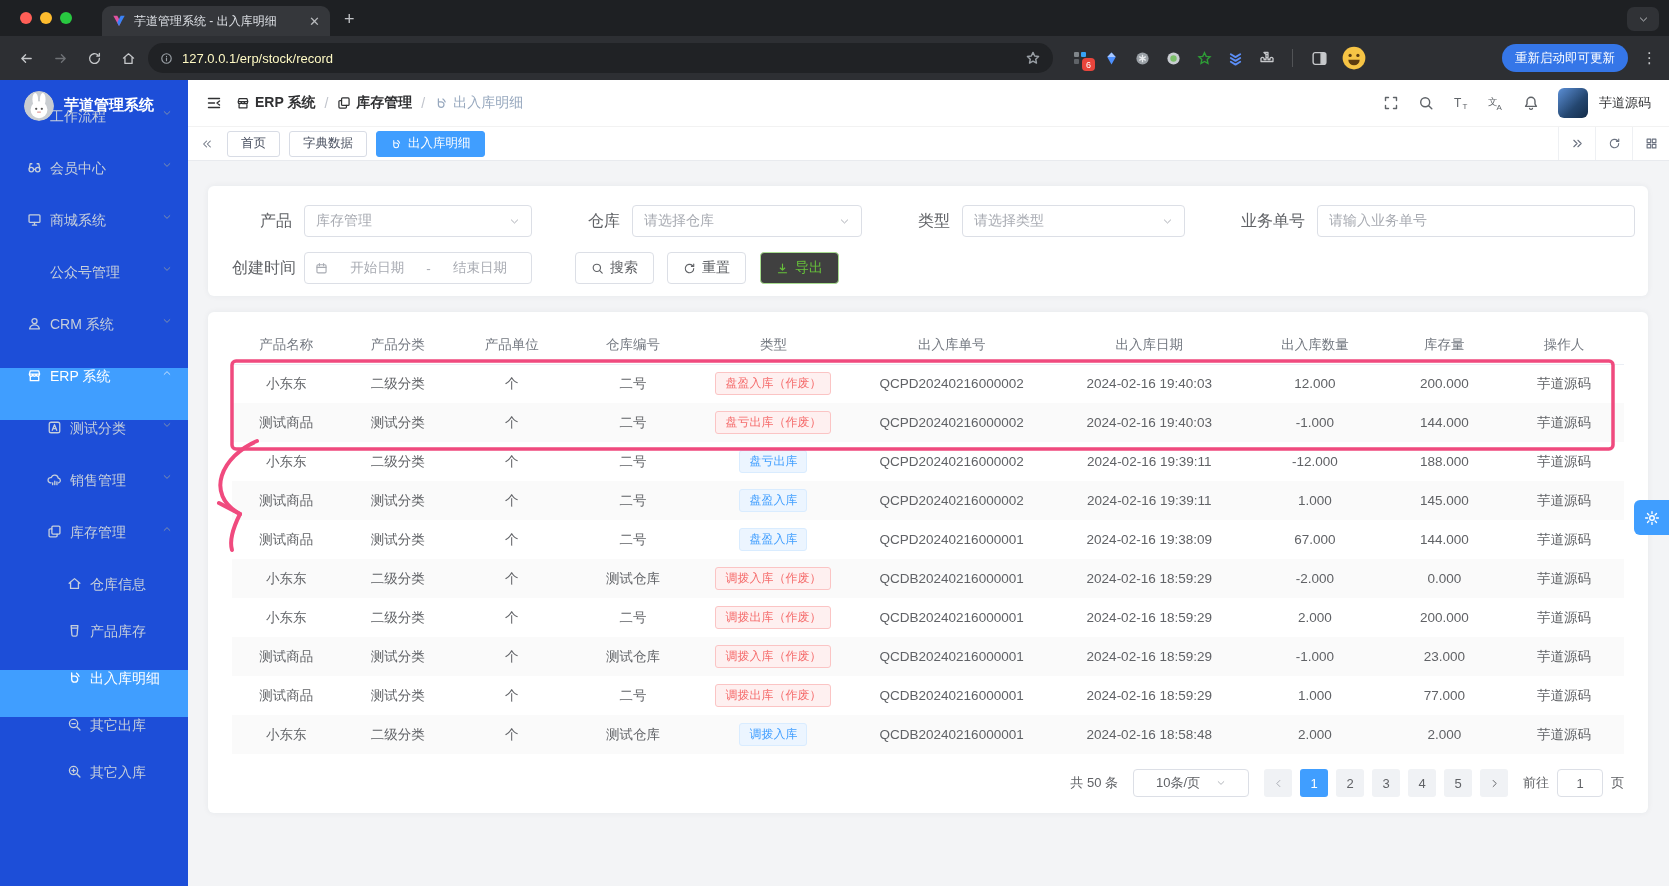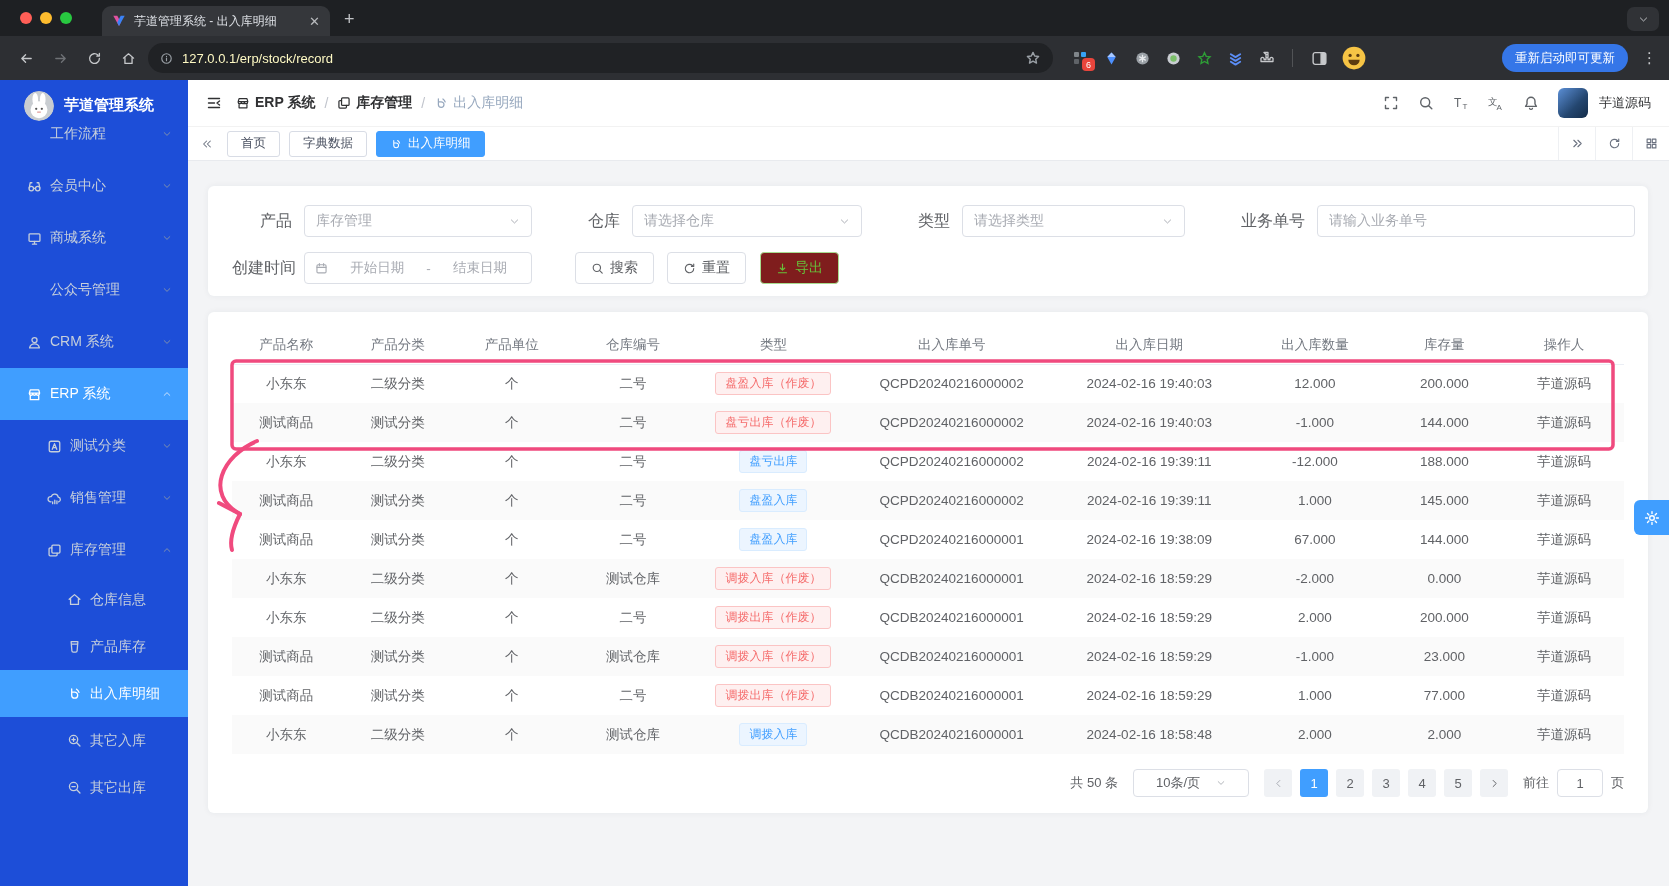--- a/index.html
+++ b/index.html
@@ -37,21 +37,21 @@
     color:#fff; font-size:12.5px; display:flex; align-items:center; white-space:nowrap; }
   .dots { color:#c6c8cb; font-size:15px; margin-left:8px; letter-spacing:0; }
 
   
   .app { display:flex; height:806px; }
   .sidebar { width:188px; background:#1d4ed8; flex-shrink:0; overflow:hidden; display:flex; flex-direction:column; }
   .logo-row { display:flex; align-items:center; gap:10px; padding:9px 0 0 24px; height:42px; flex-shrink:0; }
   .logo-img { width:30px; height:30px; border-radius:50%; overflow:hidden; flex-shrink:0; }
   .logo-title { color:#fff; font-size:15px; font-weight:700; white-space:nowrap; }
   .menu { flex:1; margin-top:-14px; overflow:hidden; }
-  .menu-item { display:flex; align-items:center; height:52px; font-size:14px; color:#c6cfdb; cursor:pointer; }
+  .menu-item { display:flex; align-items:flex-start; height:52px; font-size:14px; color:#c6cfdb; cursor:pointer; }
   .menu-item.lv1 { padding-left:27px; }
   .menu-item.lv2 { padding-left:47px; }
   .menu-item.lv3 { padding-left:67px; height:47px; }
   .menu-item.active { background:#409eff; color:#fff; }
   .mi-icon { width:23px; display:flex; font-size:15px; flex-shrink:0; }
   .mi-label { white-space:nowrap; }
   .mi-chev { margin-left:auto; margin-right:16px; color:#8a97a8; font-size:10px; display:flex; }
   .menu-item.active .mi-chev { color:#dce9fb; }
 
   .main { flex:1; display:flex; flex-direction:column; position:relative; min-width:0; background:#f3f4f6; }
@@ -95,21 +95,21 @@
   .sel .chev { color:#a8abb2; font-size:11px; display:flex; margin-left:8px; }
   .w228 { width:228px; } .w230 { width:230px; } .w223 { width:223px; } .w318 { width:318px; }
   .daterange { width:228px; height:32px; border:1px solid #dcdfe6; border-radius:4px; display:flex;
     align-items:center; padding:0 10px; gap:8px; color:#a8abb2; font-size:13.5px; }
   .dr-ic { display:flex; font-size:13px; }
   .dr-part { flex:1; text-align:center; white-space:nowrap; }
   .dr-sep { color:#a8abb2; }
   .btn { height:32px; border:1px solid #dcdfe6; border-radius:4px; background:#fff; color:#606266;
     font-size:14px; display:flex; align-items:center; gap:6px; padding:0 15px; margin-left:13px; white-space:nowrap; }
   .btn .b-ic { display:flex; font-size:13px; }
-  .btn.export { background:#7f1d1d; border-color:#a7dc8f; color:#67c23a; margin-left:14px; }
+  .btn.export { background:#404040; border-color:#a7dc8f; color:#67c23a; margin-left:14px; }
   .btns { margin-left:30px; display:flex; }
 
   
   .table-card { padding:14px 24px 16px; }
   table { width:100%; border-collapse:collapse; table-layout:fixed; }
   th { font-size:13.5px; color:#737880; font-weight:500; height:38px; text-align:center;
     border-bottom:1px solid #ebeef5; white-space:nowrap; }
   td { font-size:13.5px; color:#606266; height:39px; text-align:center; white-space:nowrap; overflow:hidden; }
   tbody tr.stripe { background:#fafafa; }
   .chip { display:inline-block; padding:2px 9px; font-size:12px; border-radius:3px; line-height:17px; }
@@ -423,33 +423,33 @@
                 <path d="M5 3.2v6.6M5 9.8a3.2 3.2 0 1 0 3.2-3.2H5"></path>
                 <path d="M10.2 3.4a6.4 6.4 0 0 1 2.6 3.4"></path>
               </svg>
             </span>
             <span class="mi-label">出入库明细</span>
           </div>
           <div class="menu-item lv3">
             <span class="mi-icon">
               <svg class="i" viewBox="0 0 16 16" fill="none" stroke="currentColor" stroke-width="1.4" stroke-linecap="round" stroke-linejoin="round">
                 <circle cx="7" cy="7" r="4.4"></circle>
+                <path d="M10.4 10.4 13.8 13.8M5.2 7h3.6"></path>
+              </svg>
+            </span>
+            <span class="mi-label">其它出库</span>
+          </div>
+          <div class="menu-item lv3">
+            <span class="mi-icon">
+              <svg class="i" viewBox="0 0 16 16" fill="none" stroke="currentColor" stroke-width="1.4" stroke-linecap="round" stroke-linejoin="round">
+                <circle cx="7" cy="7" r="4.4"></circle>
                 <path d="M10.4 10.4 13.8 13.8M5.2 7h3.6M7 5.2v3.6"></path>
               </svg>
             </span>
             <span class="mi-label">其它入库</span>
-          </div>
-          <div class="menu-item lv3">
-            <span class="mi-icon">
-              <svg class="i" viewBox="0 0 16 16" fill="none" stroke="currentColor" stroke-width="1.4" stroke-linecap="round" stroke-linejoin="round">
-                <circle cx="7" cy="7" r="4.4"></circle>
-                <path d="M10.4 10.4 13.8 13.8M5.2 7h3.6"></path>
-              </svg>
-            </span>
-            <span class="mi-label">其它出库</span>
           </div>
         </nav>
     </aside>
 
     <div class="main">
       <header class="app-header">
         <span class="fold-icon">
             <svg class="i" viewBox="0 0 16 16" fill="none" stroke="currentColor" stroke-width="1.4" stroke-linecap="round" stroke-linejoin="round">
               <path d="M2.5 3.5h11M2.5 8h6M2.5 12.5h11M13.5 6l-2.5 2 2.5 2"></path>
             </svg>

